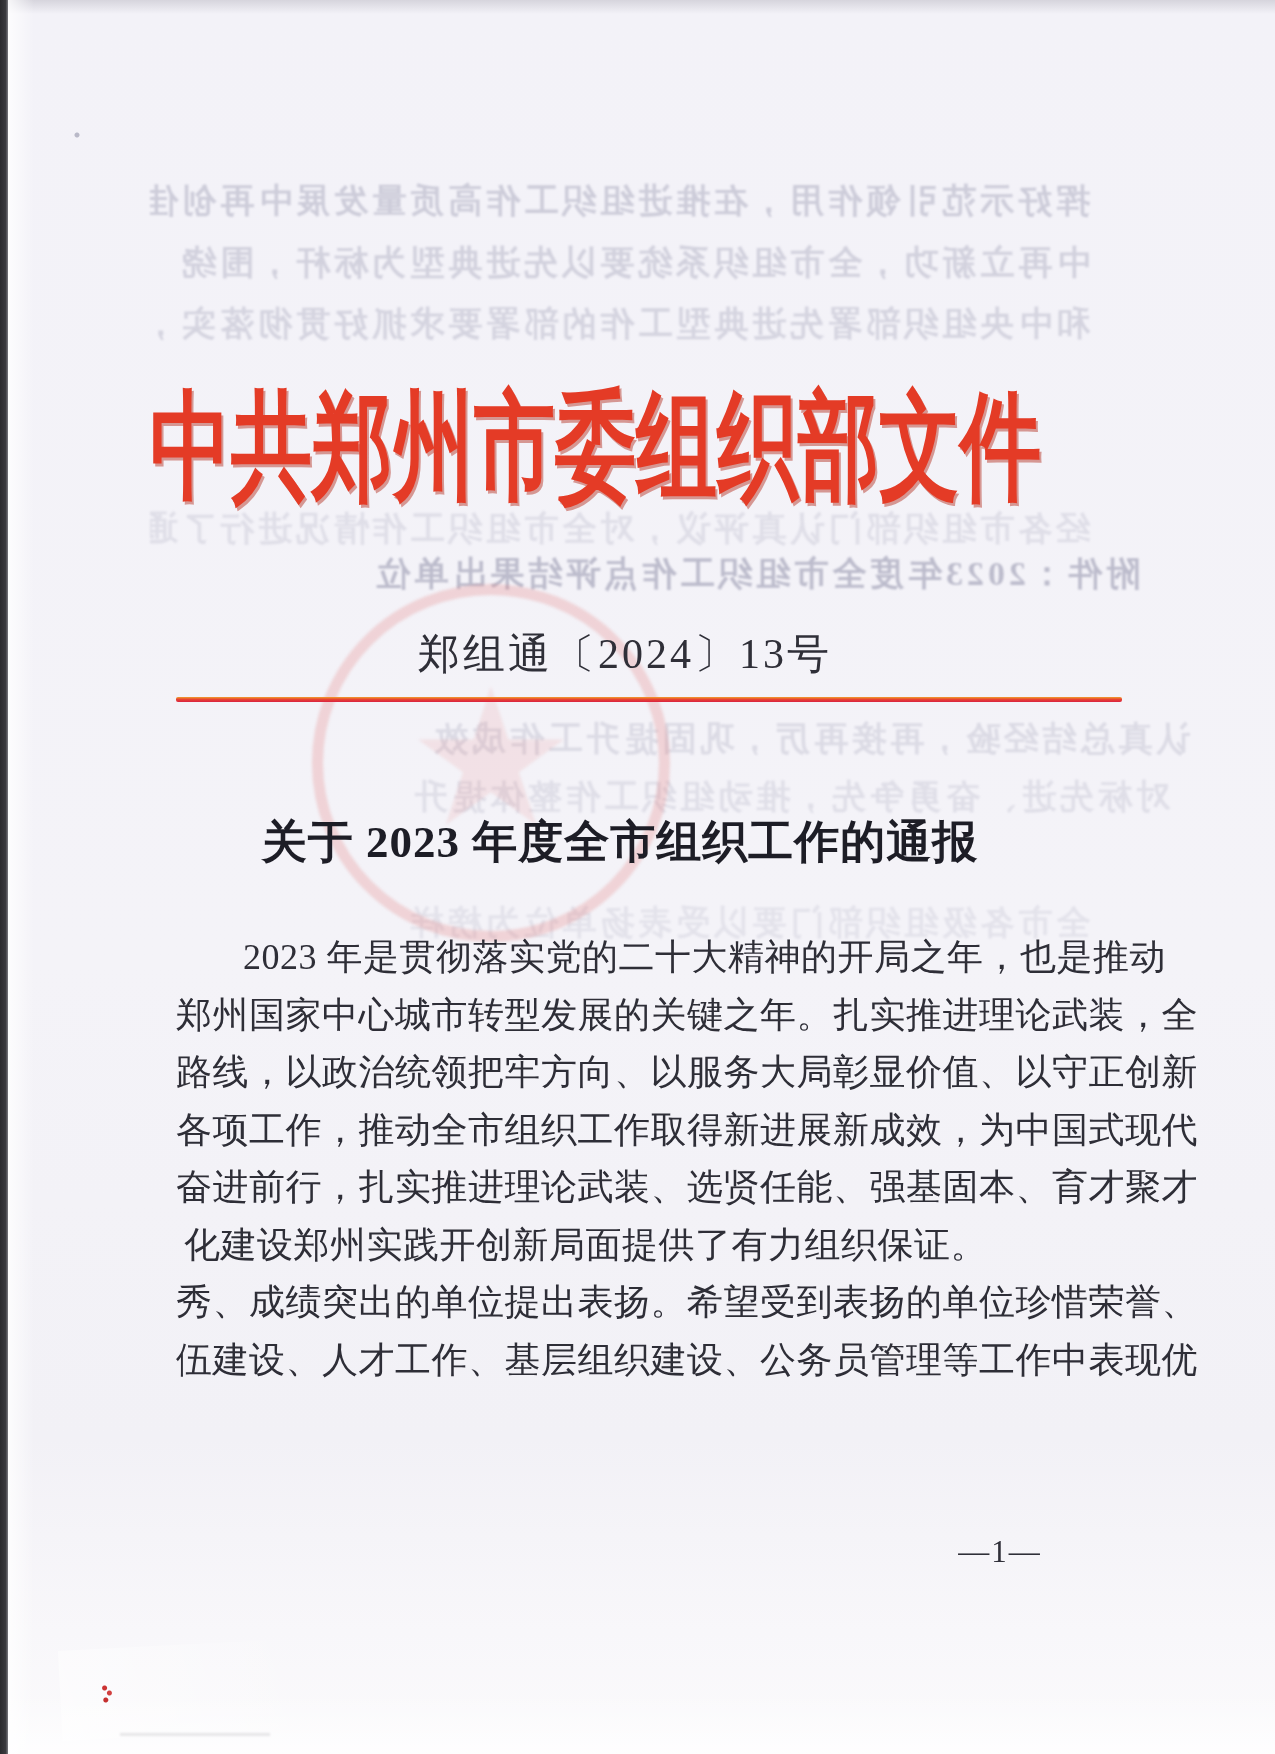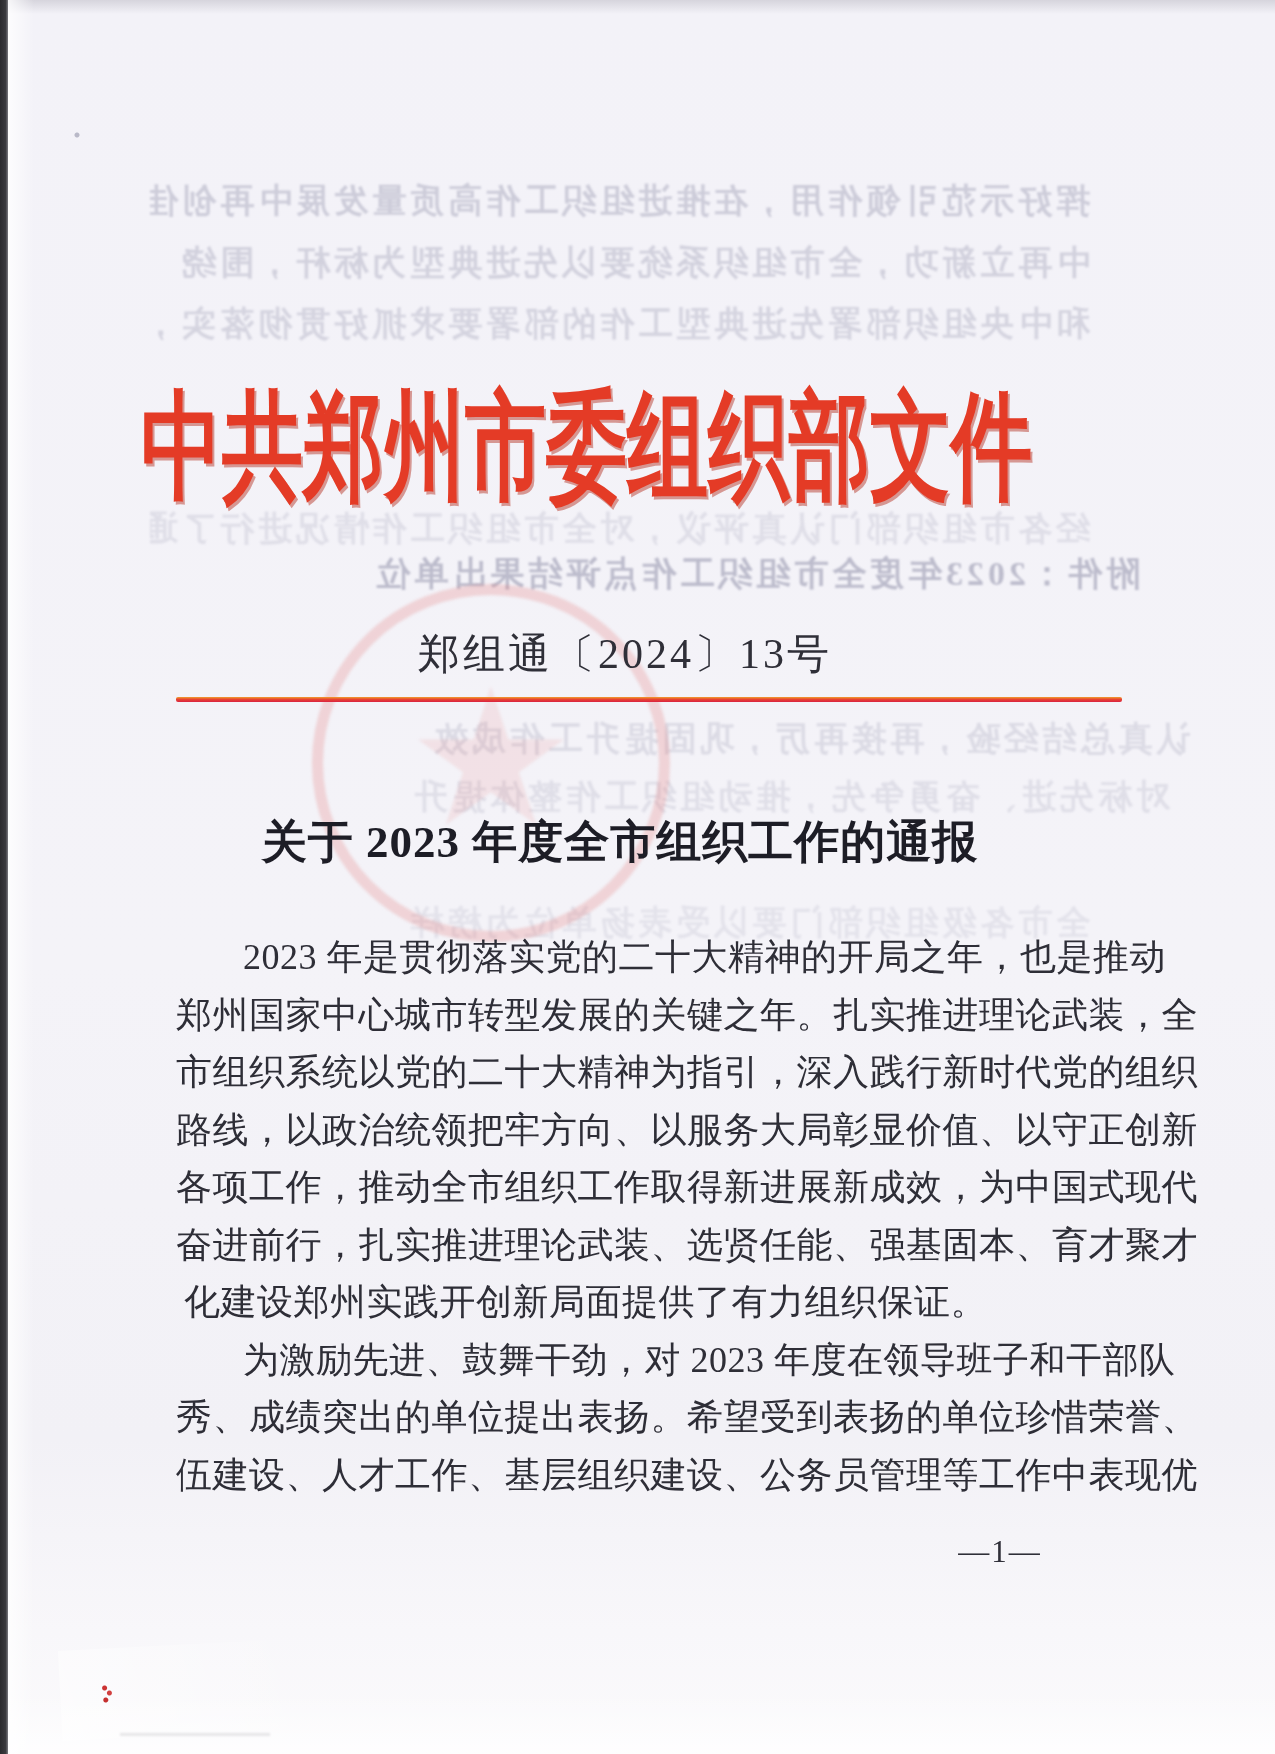--- a/index.html
+++ b/index.html
@@ -56,22 +56,22 @@
     filter:blur(1.5px);z-index:2;
   }
   .seal-star{
     position:absolute;left:50%;top:50%;transform:translate(-50%,-52%);
     font-size:190px;color:rgba(228,110,110,.13);
     font-family:"DejaVu Sans",sans-serif;line-height:190px;
   }
 
   
   .header-title{
-    position:absolute;left:141px;top:368px;width:880px;height:160px;
-    display:flex;align-items:center;justify-content:flex-start;z-index:3;
+    position:absolute;left:161px;top:368px;width:880px;height:160px;
+    display:flex;align-items:center;justify-content:flex-end;z-index:3;
   }
   .header-title span{
     font-size:81px;font-weight:bold;letter-spacing:0px;white-space:nowrap;
     transform:scaleY(1.46);transform-origin:center;
     color:#e43b26;
     text-shadow:2px 2px 0 rgba(178,40,25,.45);
   }
 
   .doc-number{
     position:absolute;left:150px;top:632px;width:950px;height:44px;line-height:44px;
@@ -143,26 +143,24 @@
 
   <div class="doc-number">郑组通〔2024〕13号</div>
 
   <div class="red-rule"></div>
 
   <div class="doc-title">关于 2023 年度全市组织工作的通报</div>
 
   <div class="body-block">
     <div class="bline indent">2023 年是贯彻落实党的二十大精神的开局之年，也是推动</div>
     <div class="bline">郑州国家中心城市转型发展的关键之年。扎实推进理论武装，全</div>
-    <div class="bline">市组织系统以党的二十大精神为指引，深入践行新时代党的组织</div>
     <div class="bline">路线，以政治统领把牢方向、以服务大局彰显价值、以守正创新</div>
     <div class="bline">各项工作，推动全市组织工作取得新进展新成效，为中国式现代</div>
     <div class="bline">奋进前行，扎实推进理论武装、选贤任能、强基固本、育才聚才</div>
     <div class="bline short">化建设郑州实践开创新局面提供了有力组织保证。</div>
-    <div class="bline indent">为激励先进、鼓舞干劲，对 2023 年度在领导班子和干部队</div>
     <div class="bline">秀、成绩突出的单位提出表扬。希望受到表扬的单位珍惜荣誉、</div>
     <div class="bline">伍建设、人才工作、基层组织建设、公务员管理等工作中表现优</div>
   </div>
 
   <div class="page-number">—1—</div>
 
   <div class="corner-mark"></div>
   <div class="ink-speck"></div>
   <div class="crease"></div>
   <div class="streak"></div>

